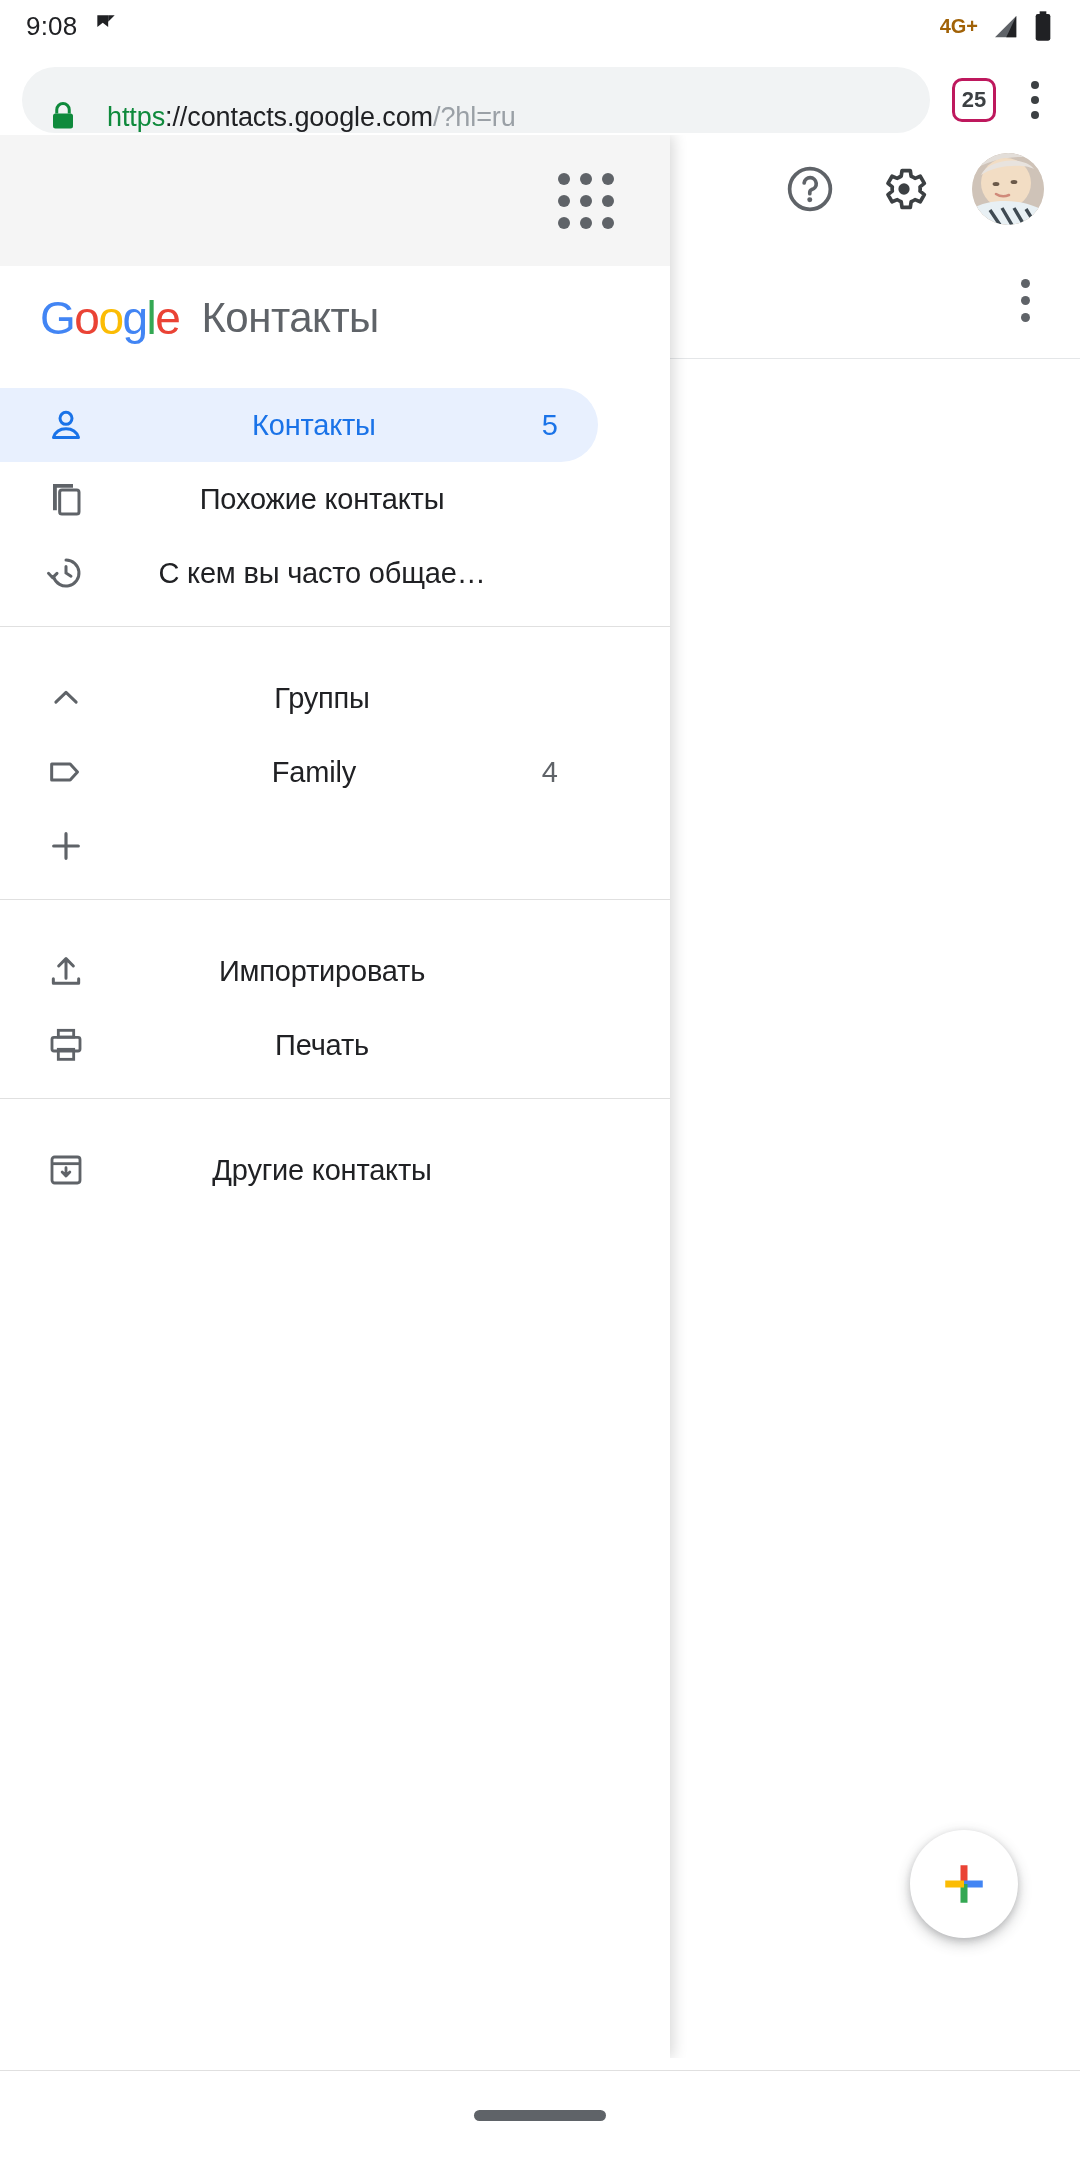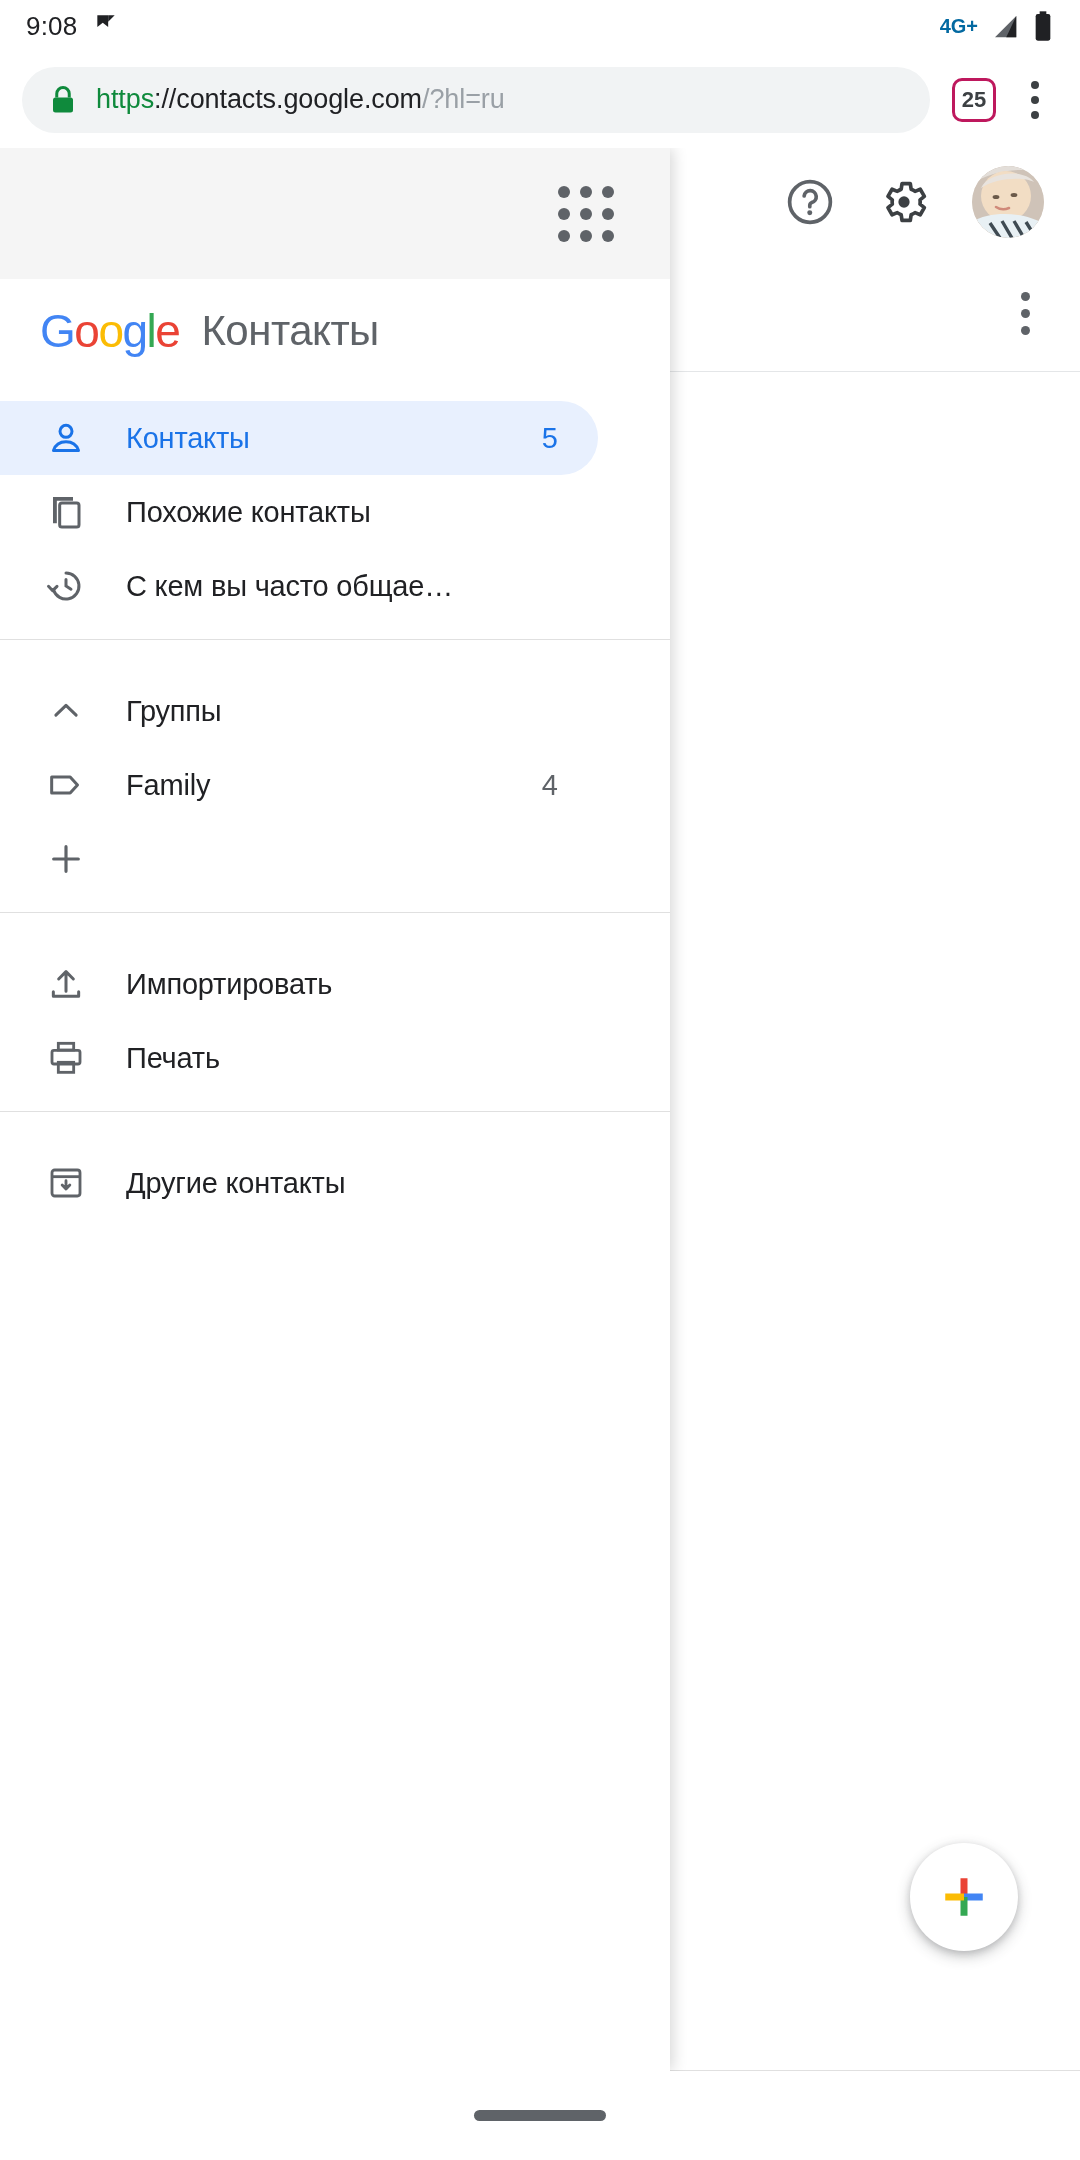--- a/index.html
+++ b/index.html
@@ -14,37 +14,37 @@
   .status-bar {
     position: absolute; top: 0; left: 0;
     width: 1080px; height: 52px;
     display: flex; align-items: center;
     padding: 0 26px;
     background: #ffffff;
   }
   .status-left { display: flex; align-items: center; gap: 16px; }
   .status-clock { font-size: 26px; color: #202124; letter-spacing: .2px; }
   .status-right { margin-left: auto; display: flex; align-items: center; gap: 10px; }
-  .net-label { font-size: 20px; color: #0369a1; font-weight: 600; position: relative; top: -6px; margin-top: 12px; }
+  .net-label { font-size: 20px; color: #a16207; font-weight: 600; position: relative; top: -6px; margin-top: 12px; }
 
   
   .chrome-bar {
     position: absolute; top: 52px; left: 0;
     width: 1080px; height: 95px;
     background: #ffffff;
     display: flex; align-items: center;
     padding: 0 22px;
   }
   .omnibox {
     flex: 1; height: 66px;
     background: #f1f3f4;
     border-radius: 33px;
-    display: flex; align-items: center;
+    display: flex; align-items: flex-end;
     padding: 0 26px;
-    gap: 18px;
+    gap: 29px;
     overflow: hidden;
   }
   .url-text {
     font-size: 27px; color: #202124; white-space: nowrap;
     letter-spacing: -.1px;
   }
   .url-scheme { color: #0f8a3c; }
   .url-gray { color: #9aa0a6; }
   .tab-count {
     width: 44px; height: 44px; margin-left: 22px;
@@ -53,24 +53,25 @@
     font-size: 22px; color: #3c4043; font-weight: 600;
   }
   .kebab-btn {
     width: 46px; margin-left: 16px;
     display: flex; flex-direction: column; align-items: center; gap: 7px;
   }
   .kebab-btn i { width: 8px; height: 8px; border-radius: 50%; background: #3c4043; display: block; }
 
   
   .page {
-    position: absolute; top: 148px; left: 0;
+    position: absolute; top: 135px; left: 0;
     width: 1080px; height: 1923px;
     background: #ffffff;
     overflow: hidden;
+    text-align: center;
   }
 
   
   .content-pane {
     position: absolute; top: 0; left: 0; width: 1080px; height: 1923px;
     background: #ffffff;
   }
   .content-topbar {
     position: absolute; top: 0; left: 0; width: 1080px; height: 107px;
     background: #ffffff;

